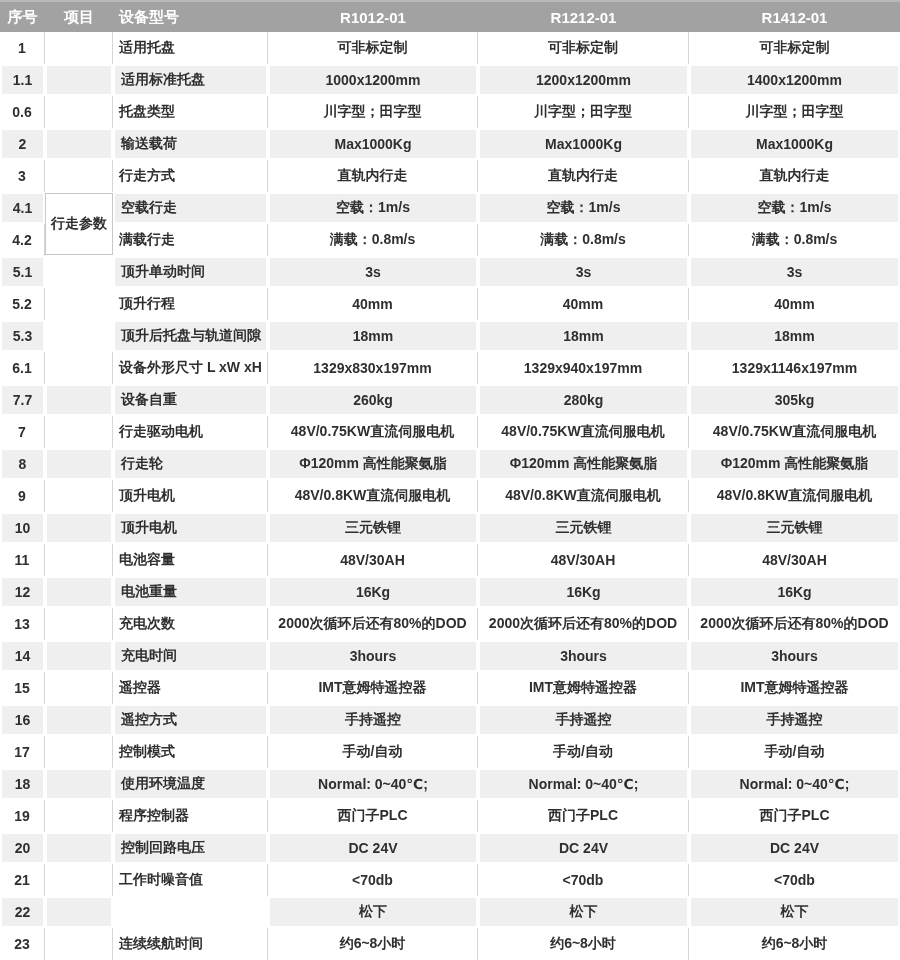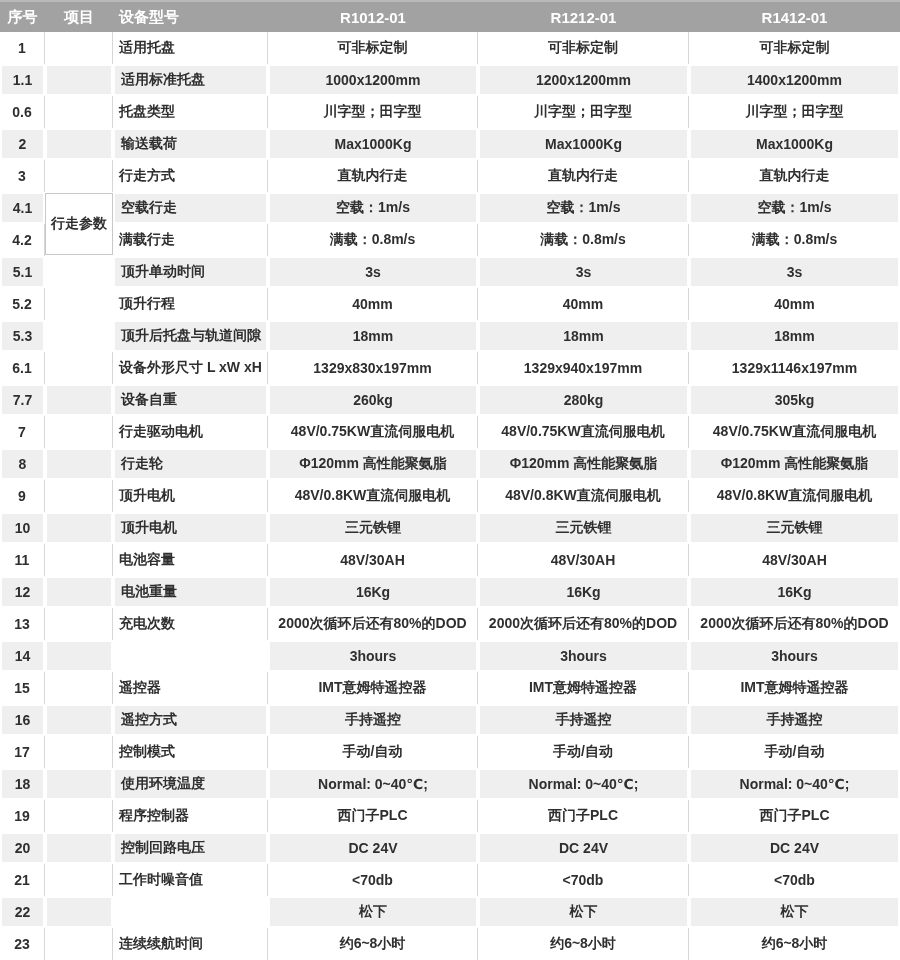--- a/index.html
+++ b/index.html
@@ -387,20 +387,23 @@
       </div>
       <div class="cell" style="grid-area: 20 / 6;">
         <div class="fill">2000次循环后还有80%的DOD</div>
       </div>
       <div class="cell shade" style="grid-area: 21 / 1;">
         <div class="fill">14</div>
       </div>
       <div class="cell shade" style="grid-area: 21 / 2;">
         <div class="fill"></div>
       </div>
+      <div class="cell shade left" style="grid-area: 21 / 3;">
+        <div class="fill">充电时间</div>
+      </div>
       <div class="cell shade" style="grid-area: 21 / 4;">
         <div class="fill">3hours</div>
       </div>
       <div class="cell shade" style="grid-area: 21 / 5;">
         <div class="fill">3hours</div>
       </div>
       <div class="cell shade" style="grid-area: 21 / 6;">
         <div class="fill">3hours</div>
       </div>
       <div class="cell sep" style="grid-area: 22 / 1;">

